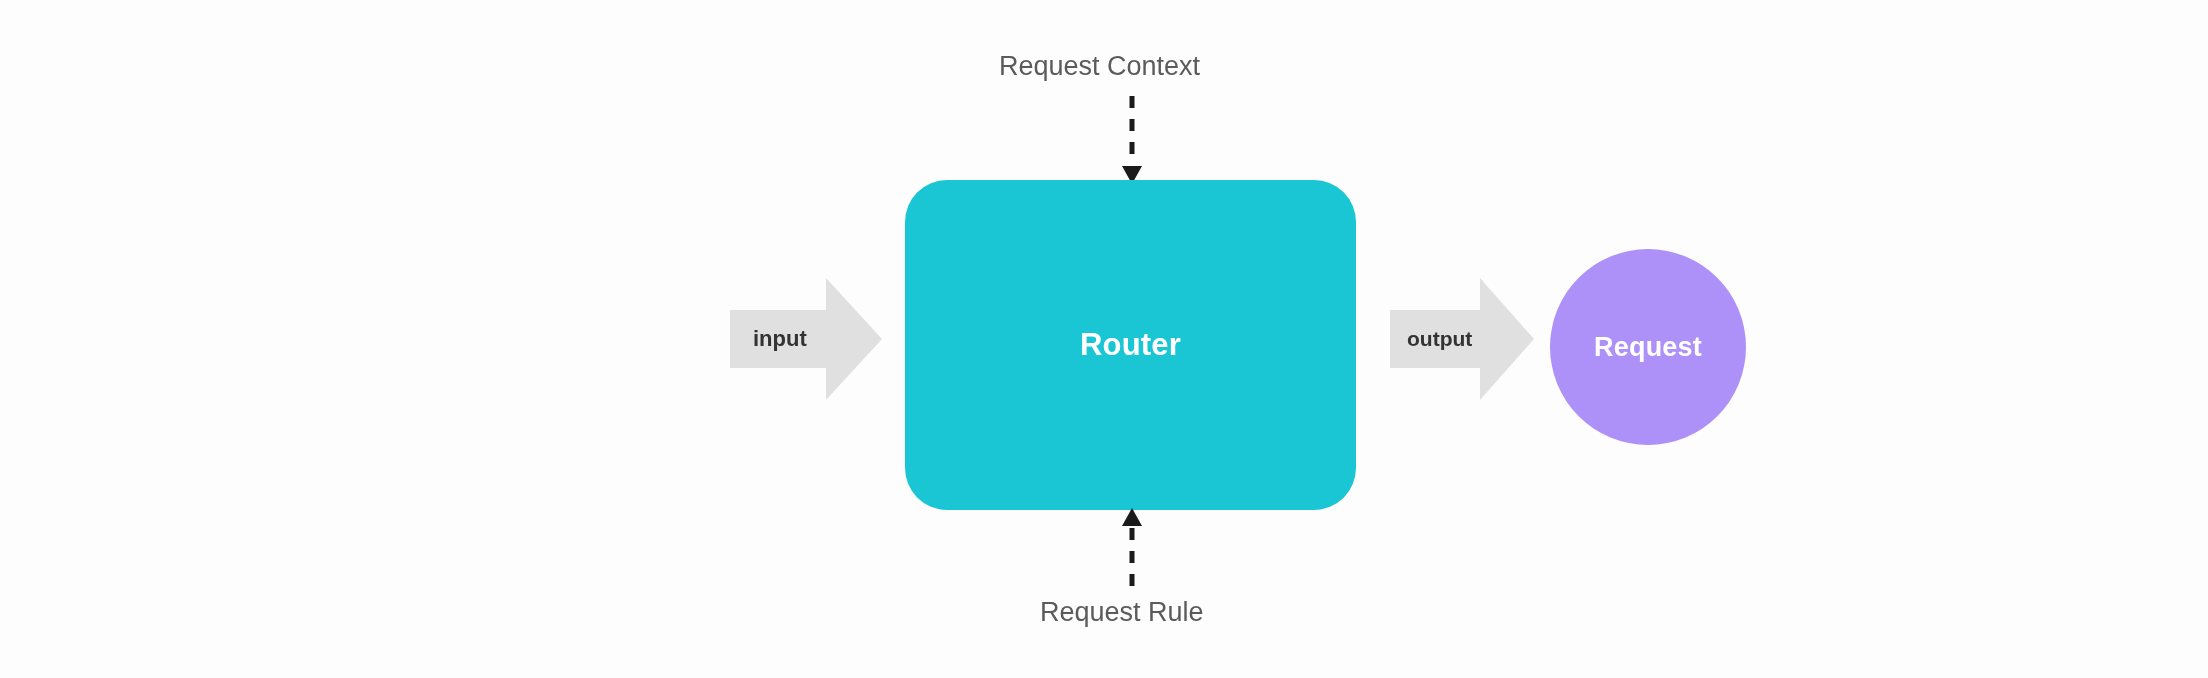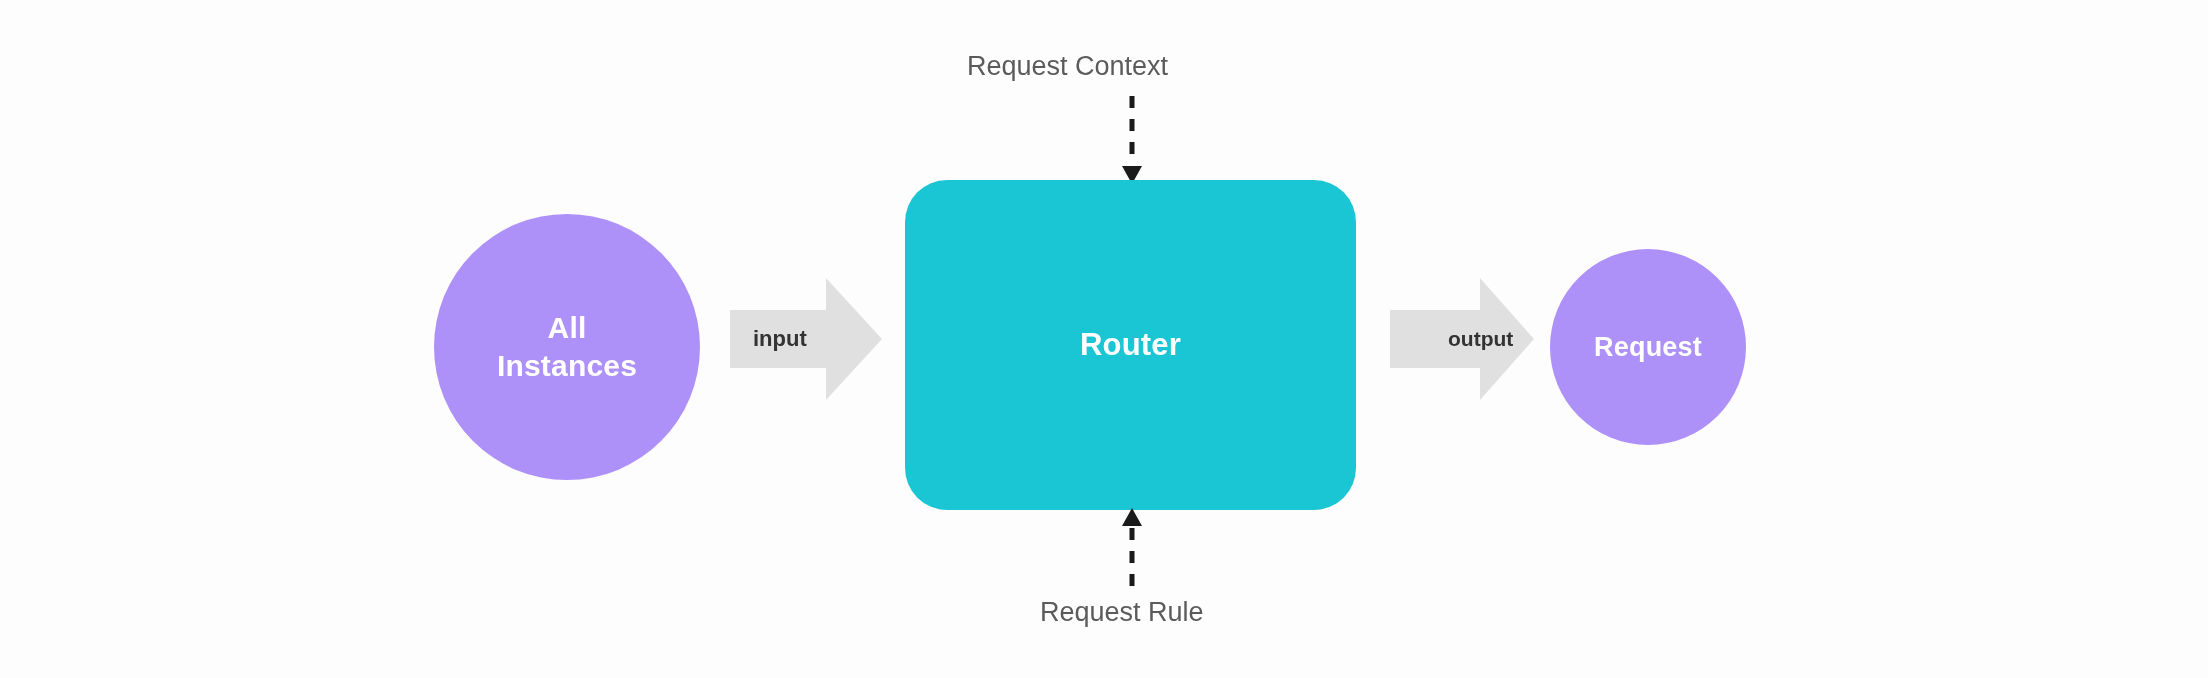--- a/index.html
+++ b/index.html
@@ -95,21 +95,20 @@
     height: 122px;
   }
   #arrow-input .arrow-caption {
     margin-left: 23px;
   }
   #arrow-output {
     left: 1390px;
     top: 278px;
     width: 144px;
     height: 122px;
-    padding-left: 41px;
   }
   #arrow-output .arrow-caption {
     margin-left: 17px;
     font-size: 21px;
   }
 
   
   .dashed-connector {
     position: absolute;
   }
@@ -130,37 +129,33 @@
   }
 
   
   .side-label {
     position: absolute;
     color: #5b5b5b;
     font-size: 27px;
     white-space: nowrap;
   }
   #label-request-context {
-    left: 967px;
+    left: 999px;
     top: 51px;
   }
   #label-router-rule {
     left: 1040px;
     top: 597px;
   }
 </style>
 </head>
 <body>
 
 <div id="canvas">
 
-  <div id="circle-all-instances" class="node-circle">
-    <span class="circle-label">All
-Instances</span>
-  </div>
 
   <div id="arrow-input" class="block-arrow">
     <svg width="152" height="122" viewBox="0 0 152 122">
       <path d="M0,32 L96,32 L96,0 L152,61 L96,122 L96,90 L0,90 Z" fill="#e0e0e0"></path>
     </svg>
     <span class="arrow-caption">input</span>
   </div>
 
   <div id="label-request-context" class="side-label">Request Context</div>
   <div id="connector-request-context" class="dashed-connector">

